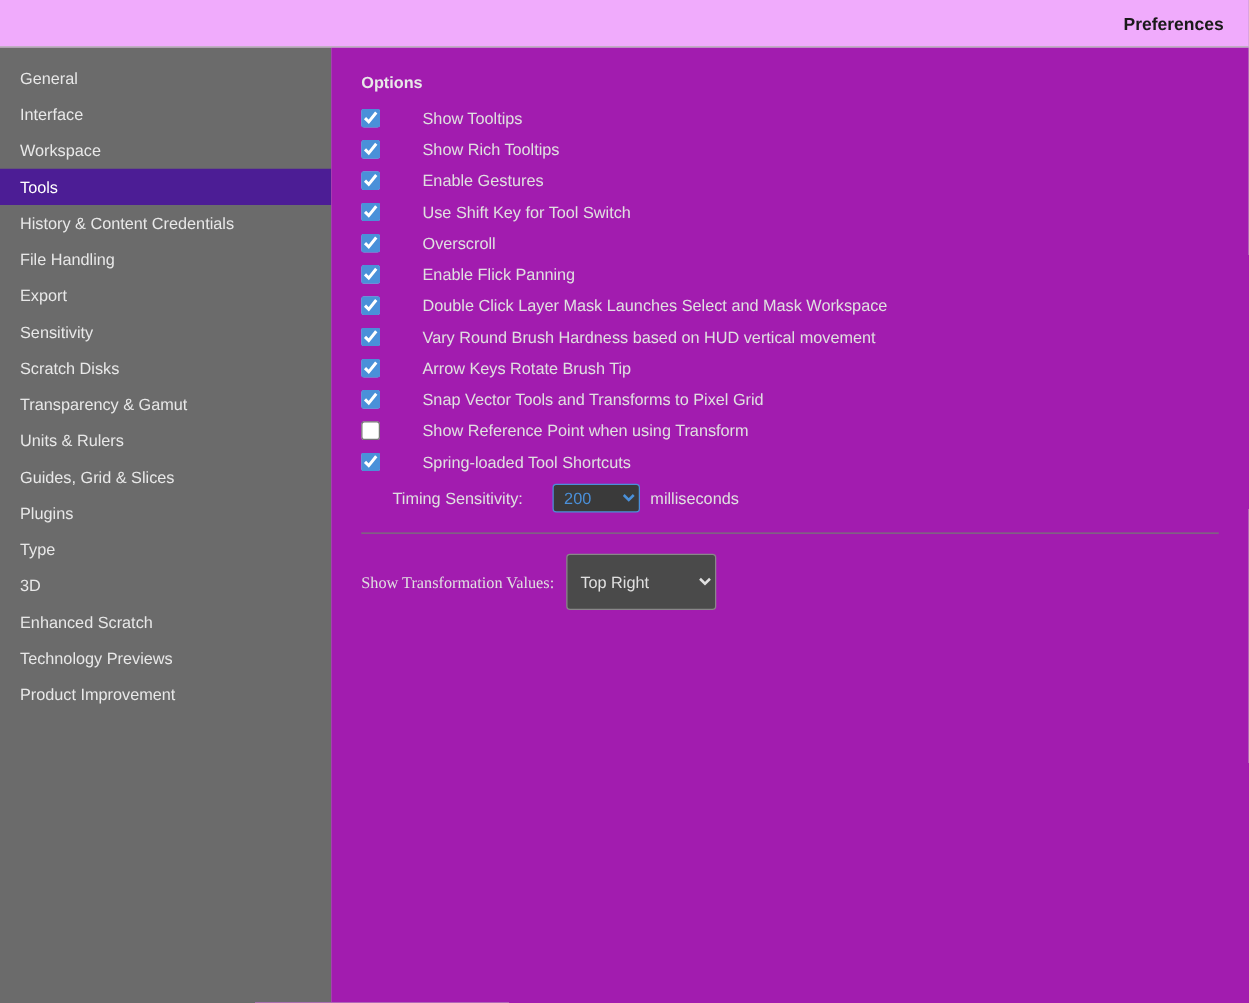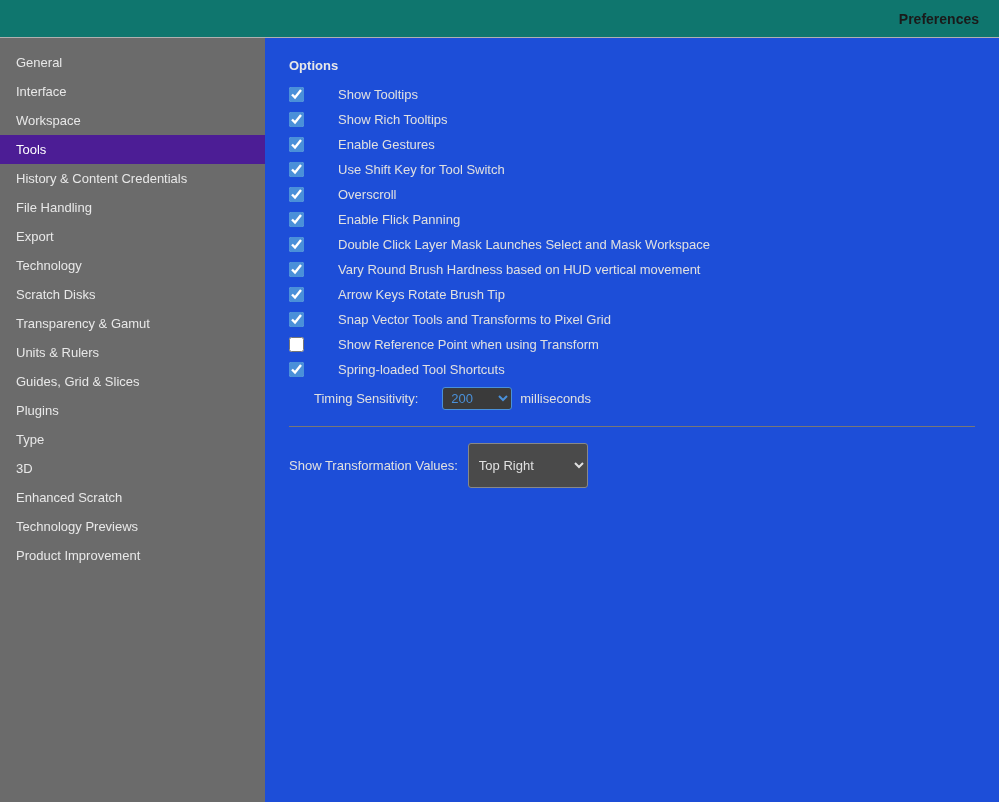--- a/index.html
+++ b/index.html
@@ -8,21 +8,21 @@
       font-size: 13px;
       background: #c8c8c8;
       width: 999px;
       height: 802px;
       overflow: hidden;
       display: flex;
       flex-direction: column;
     }
 
     .title-bar {
-      background: #0f766e;
+      background: #f0abfc;
       height: 38px;
       display: flex;
       align-items: center;
       justify-content: flex-end;
       padding-right: 20px;
       border-bottom: 1px solid #b0b0b0;
     }
 
     .title-bar-title {
       font-size: 14px;
@@ -54,21 +54,21 @@
     }
 
     .sidebar-item.active {
       background: #4c1d95;
       color: #ffffff;
     }
 
     
     .panel {
       flex: 1;
-      background: #1d4ed8;
+      background: #a21caf;
       overflow-y: auto;
       padding: 20px 24px;
     }
 
     .panel-section-title {
       font-size: 13px;
       font-weight: 600;
       color: #e8e8e8;
       margin-bottom: 14px;
     }
@@ -134,20 +134,21 @@
     .transform-row {
       display: flex;
       align-items: center;
       margin-top: 14px;
       color: #e0e0e0;
       font-size: 13px;
     }
 
     .transform-label {
       margin-right: 10px;
+      font-family: Liberation Serif, serif;
     }
 
     .transform-select {
       background: #4a4a4a;
       color: #e0e0e0;
       border: 1px solid #888;
       border-radius: 3px;
       padding: 13px 6px;
       font-size: 13px;
       cursor: pointer;
@@ -171,21 +172,21 @@
 <div class="main-content">
 
   <div class="sidebar">
   <div class="sidebar-item">General</div>
       <div class="sidebar-item">Interface</div>
       <div class="sidebar-item">Workspace</div>
       <div class="sidebar-item active">Tools</div>
       <div class="sidebar-item">History &amp; Content Credentials</div>
       <div class="sidebar-item">File Handling</div>
       <div class="sidebar-item">Export</div>
-      <div class="sidebar-item">Technology</div>
+      <div class="sidebar-item">Sensitivity</div>
       <div class="sidebar-item">Scratch Disks</div>
       <div class="sidebar-item">Transparency &amp; Gamut</div>
       <div class="sidebar-item">Units &amp; Rulers</div>
       <div class="sidebar-item">Guides, Grid &amp; Slices</div>
       <div class="sidebar-item">Plugins</div>
       <div class="sidebar-item">Type</div>
       <div class="sidebar-item">3D</div>
       <div class="sidebar-item">Enhanced Scratch</div>
       <div class="sidebar-item">Technology Previews</div>
       <div class="sidebar-item">Product Improvement</div>

